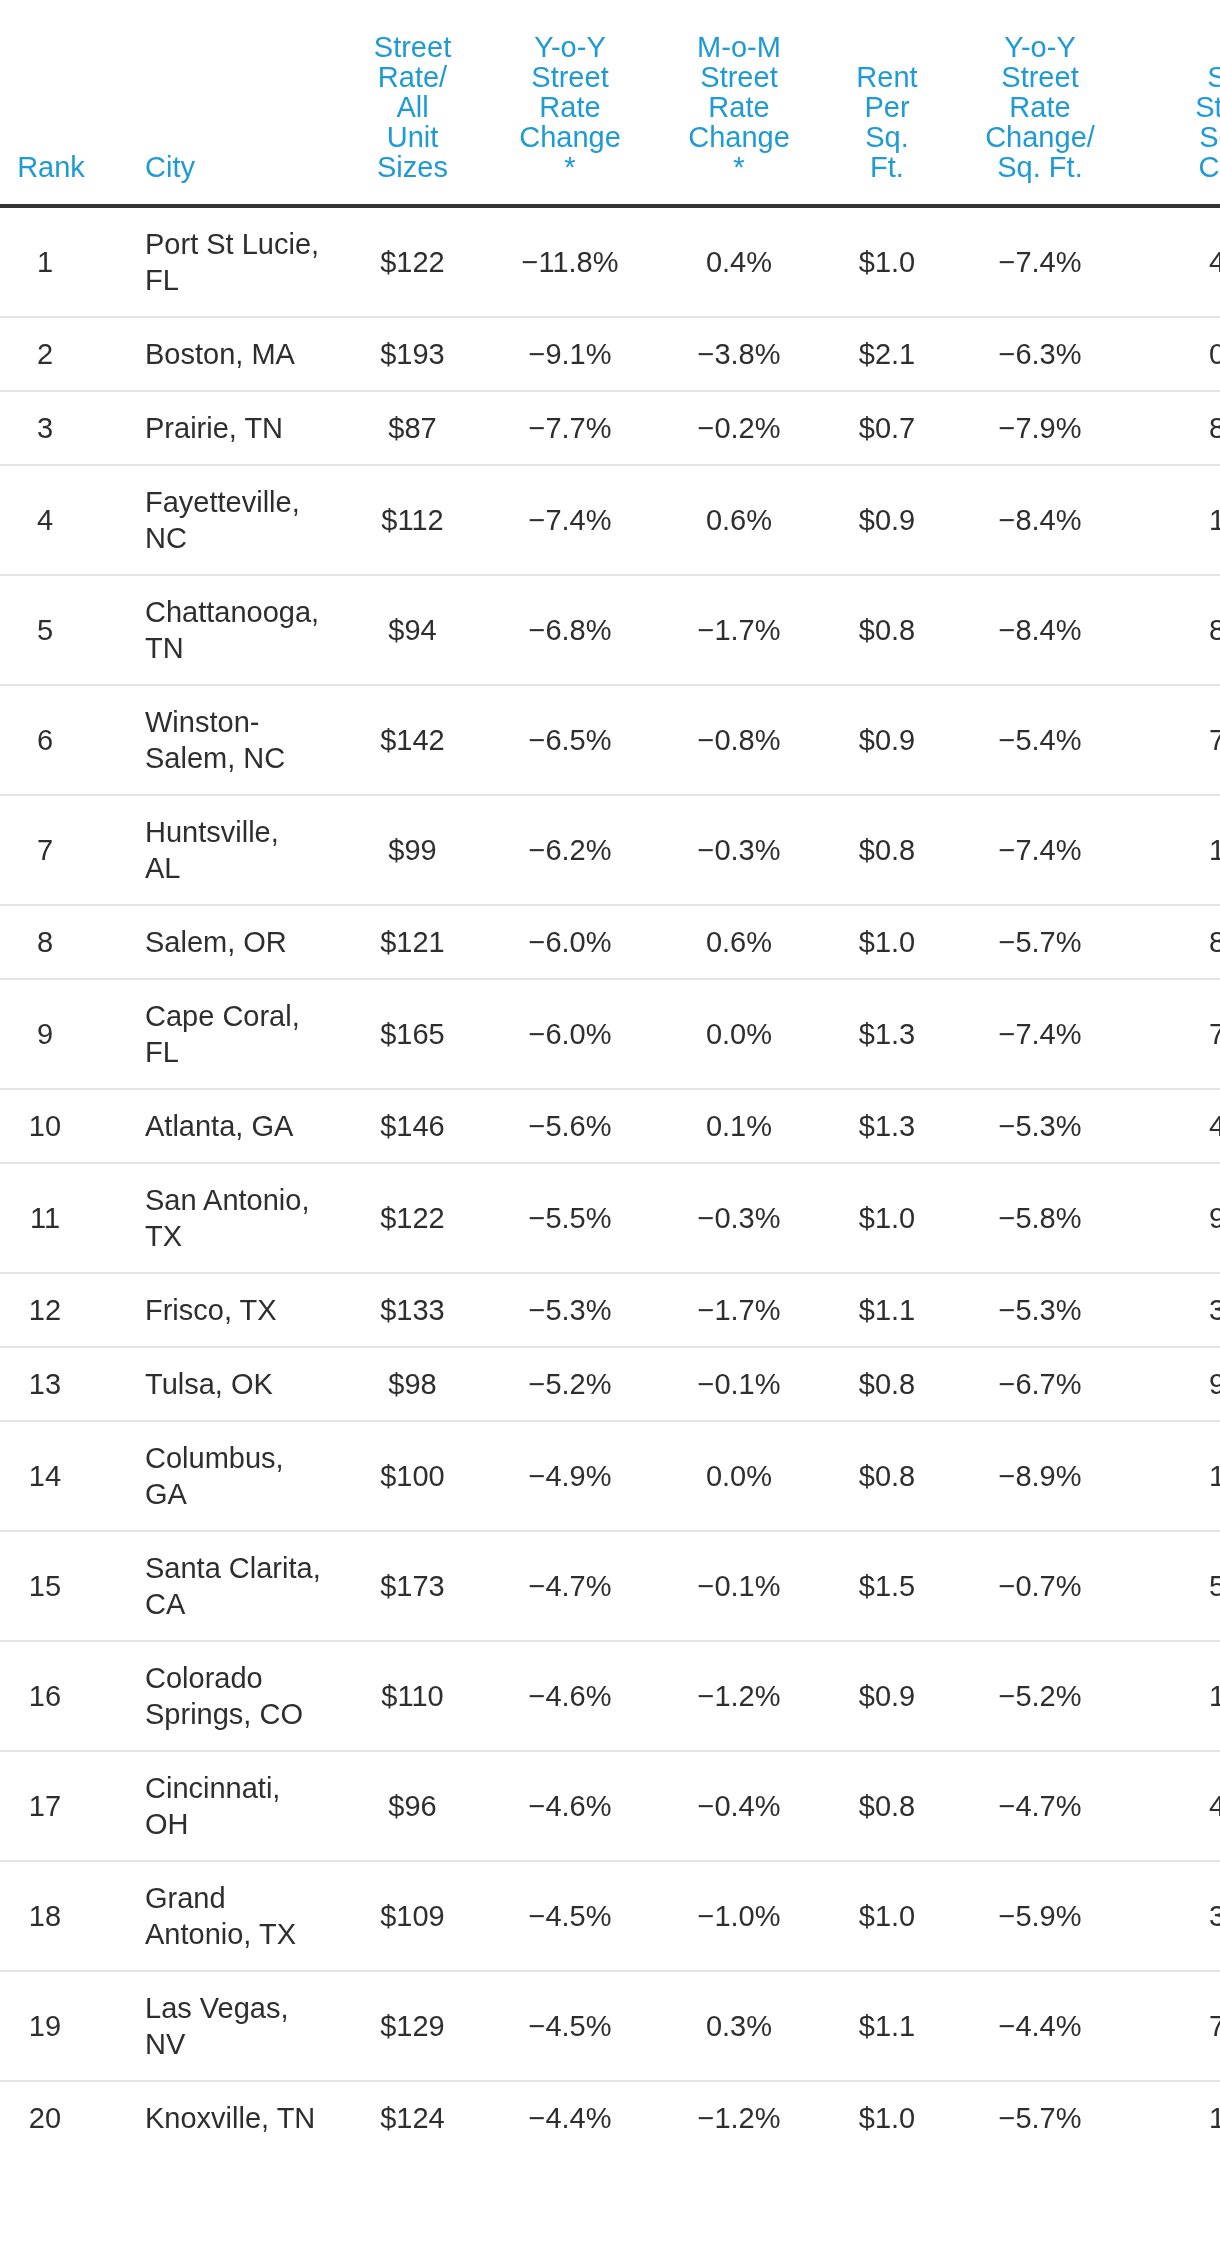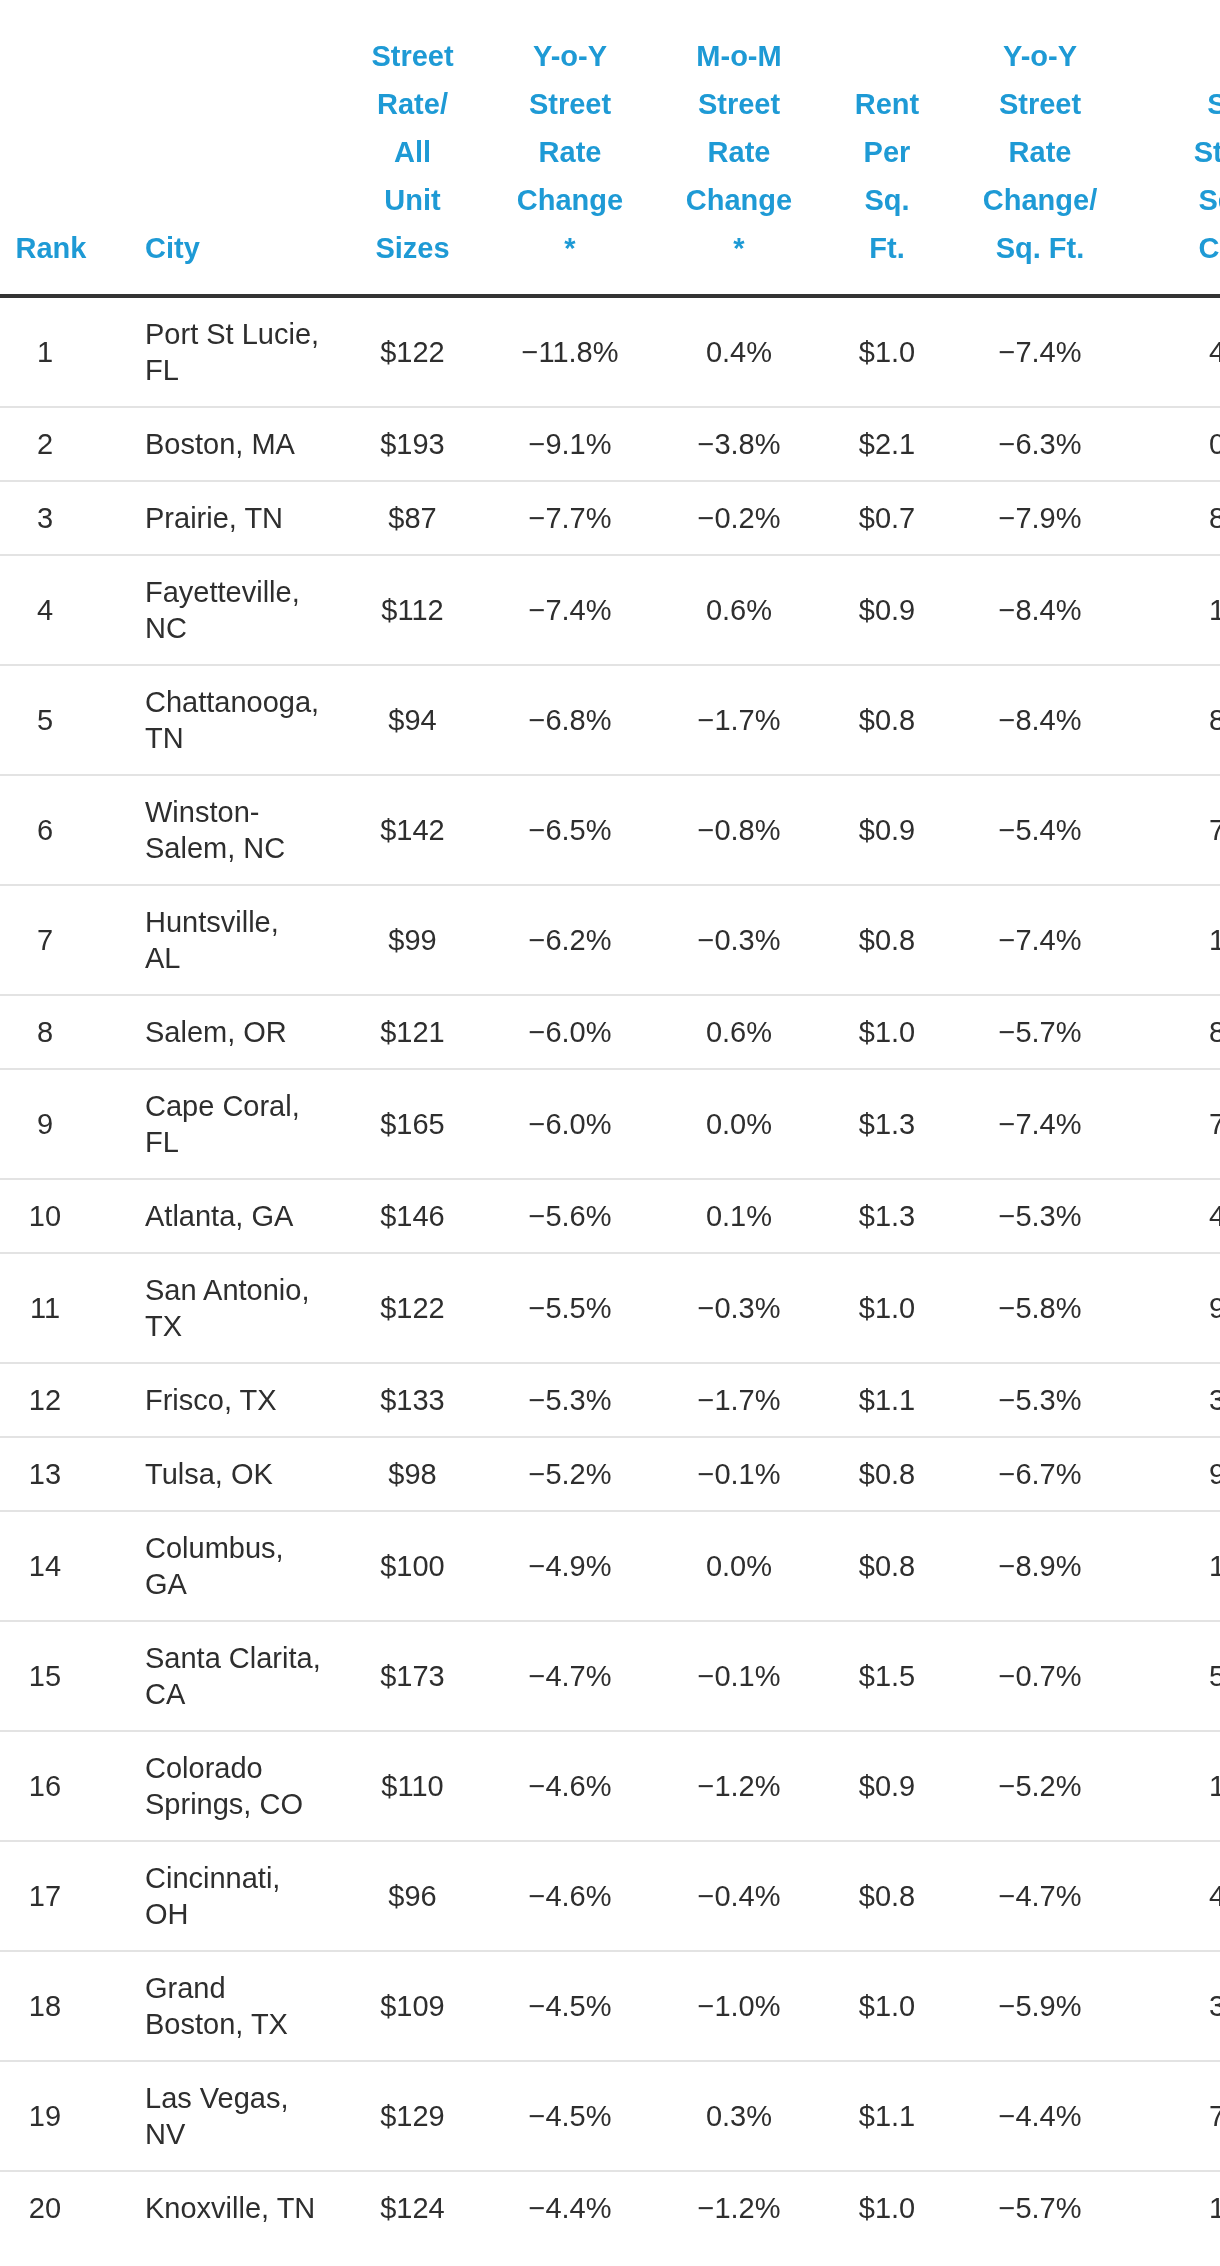--- a/index.html
+++ b/index.html
@@ -25,22 +25,22 @@
   col.c-rate     { width: 115px; }
   col.c-yoy      { width: 200px; }
   col.c-mom      { width: 138px; }
   col.c-rent     { width: 158px; }
   col.c-yoysqft  { width: 148px; }
   col.c-extra    { width: 206px; }
 
   thead th {
     color: var(--header-color);
     font-size: 29px;
-    font-weight: bold;
-    line-height: 48px;
+    font-weight: normal;
+    line-height: 30px;
     text-align: center;
     vertical-align: bottom;
     white-space: pre-line;
     padding: 32px 0 22px 0;
   }
   thead th.al { text-align: left; }
   thead th.rank-h { padding-left: 12px; }
   thead th.city-h { padding-left: 55px; margin-top: 44px; }
   thead tr { border-bottom: 4px solid #333333; }
 
@@ -294,21 +294,21 @@
         <td>$96</td>
         <td>−4.6%</td>
         <td>−0.4%</td>
         <td>$0.8</td>
         <td>−4.7%</td>
         <td>4</td>
       </tr>
       <tr>
         <td>18</td>
         <td class="city-cell">Grand
-Boston, TX</td>
+Antonio, TX</td>
         <td>$109</td>
         <td>−4.5%</td>
         <td>−1.0%</td>
         <td>$1.0</td>
         <td>−5.9%</td>
         <td>3</td>
       </tr>
       <tr>
         <td>19</td>
         <td class="city-cell">Las Vegas,

